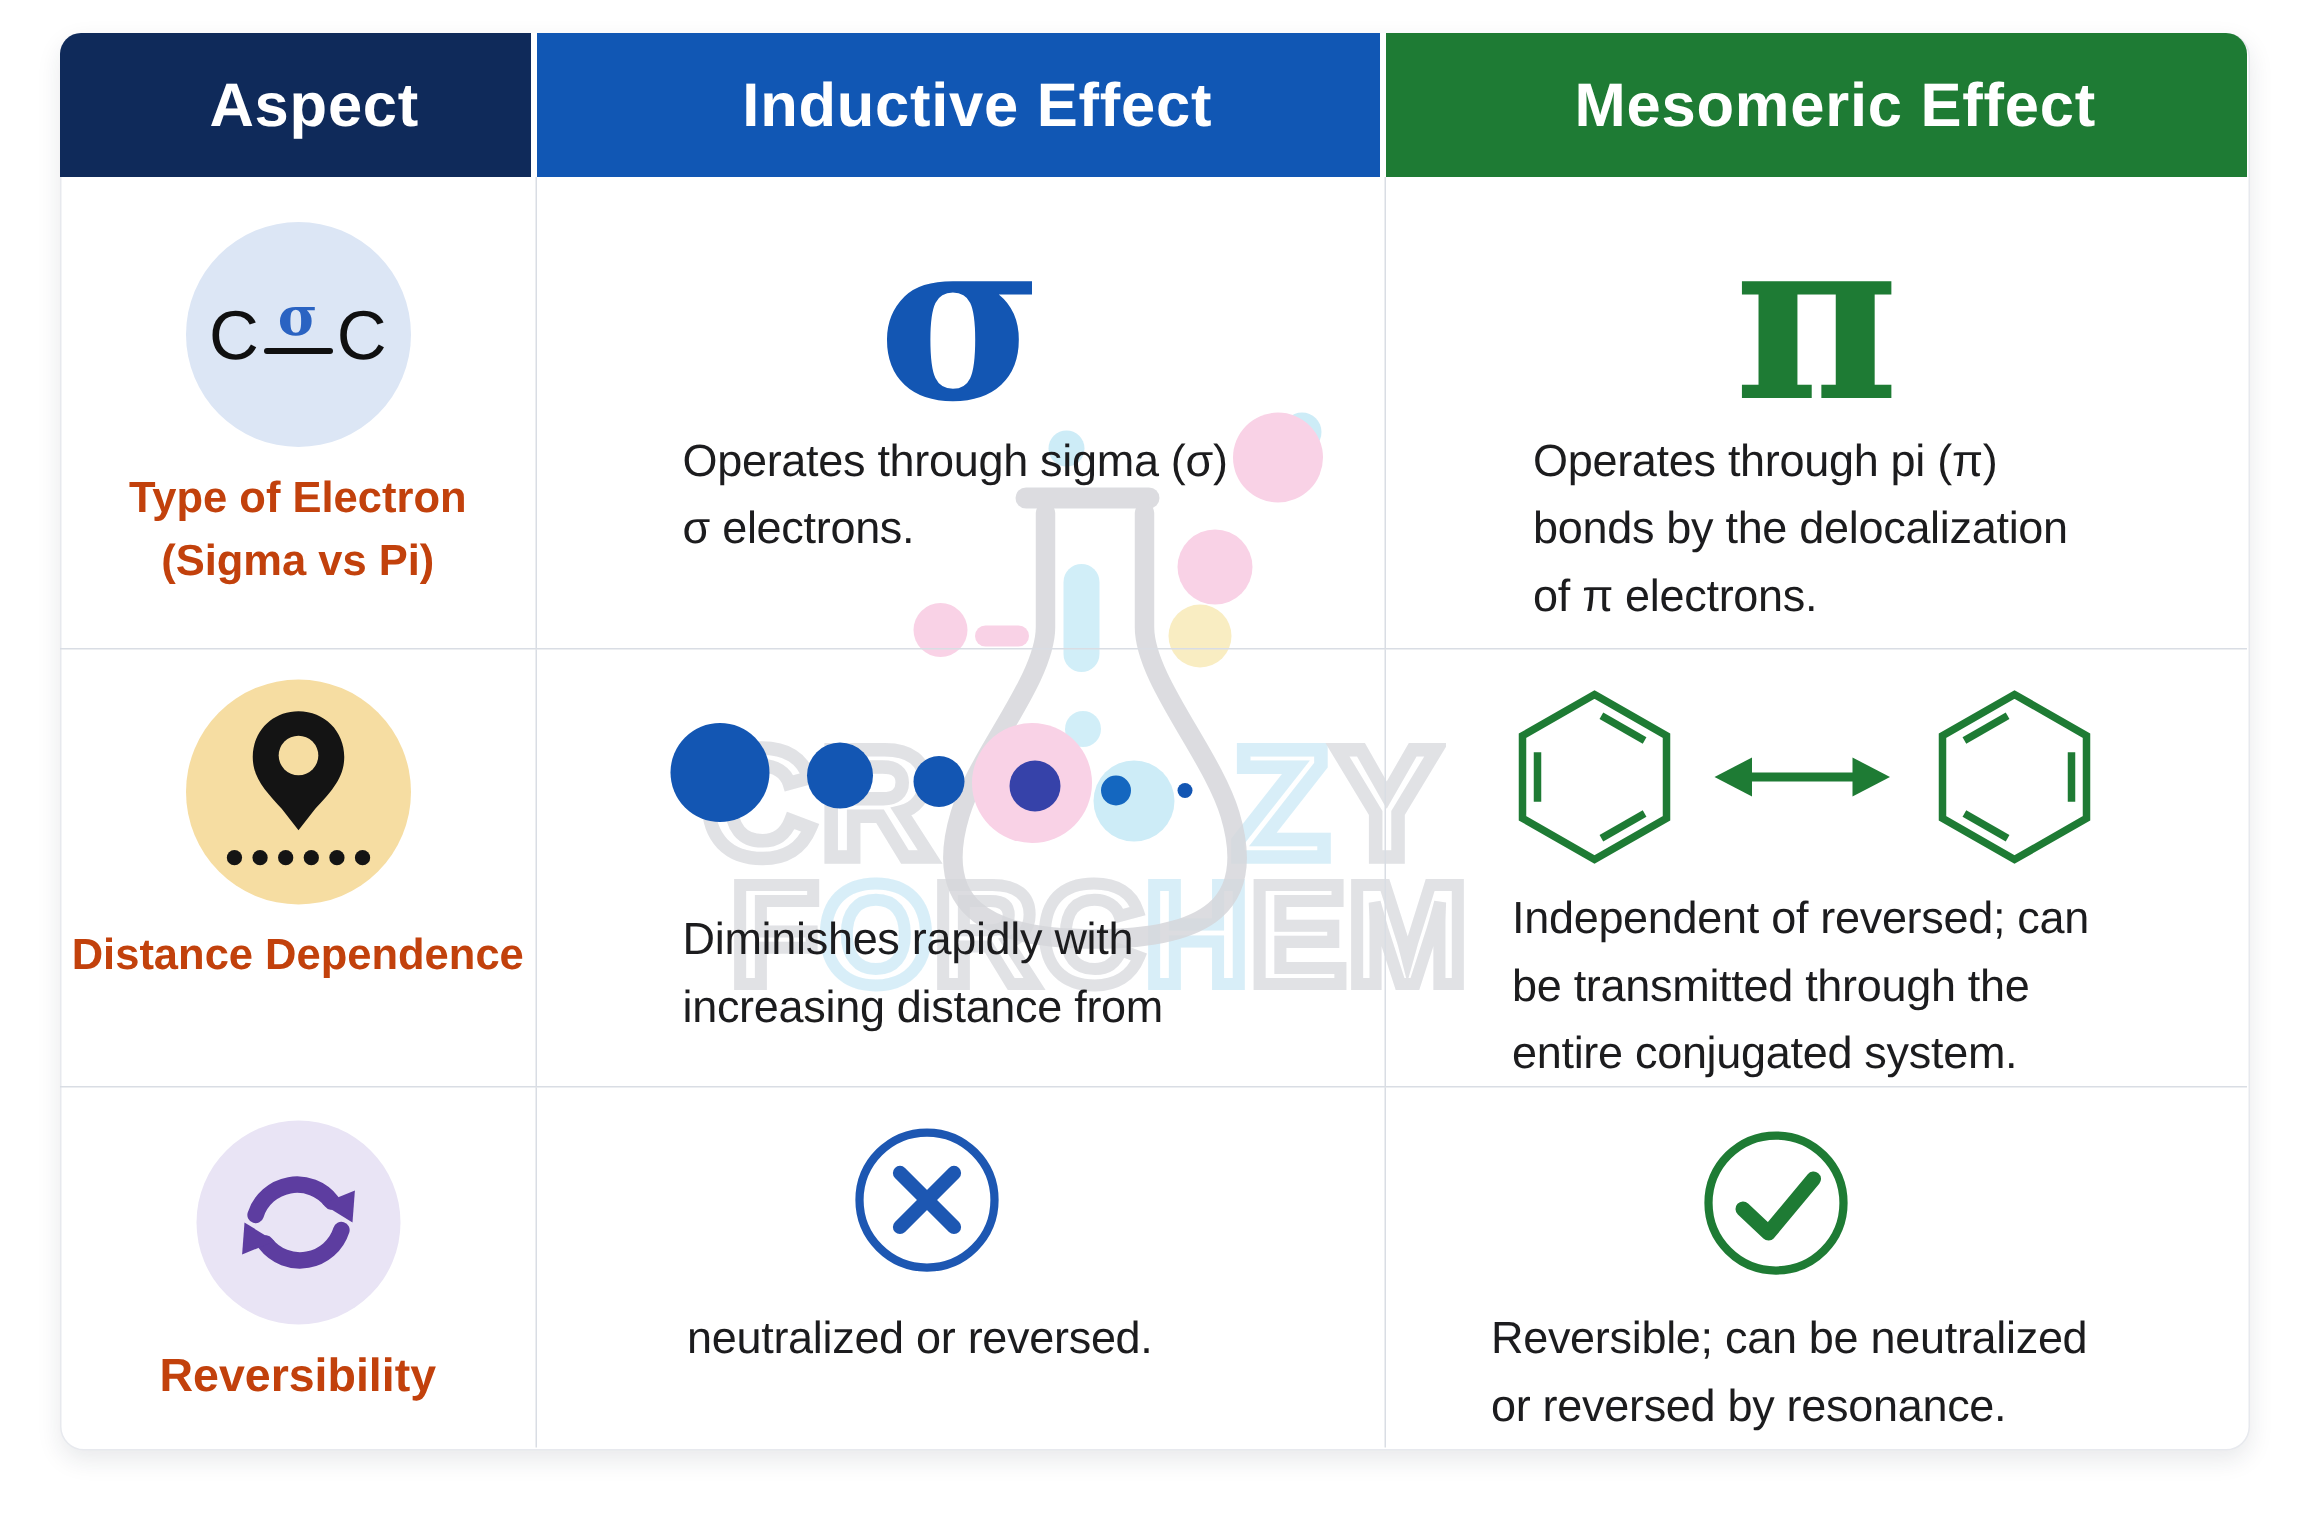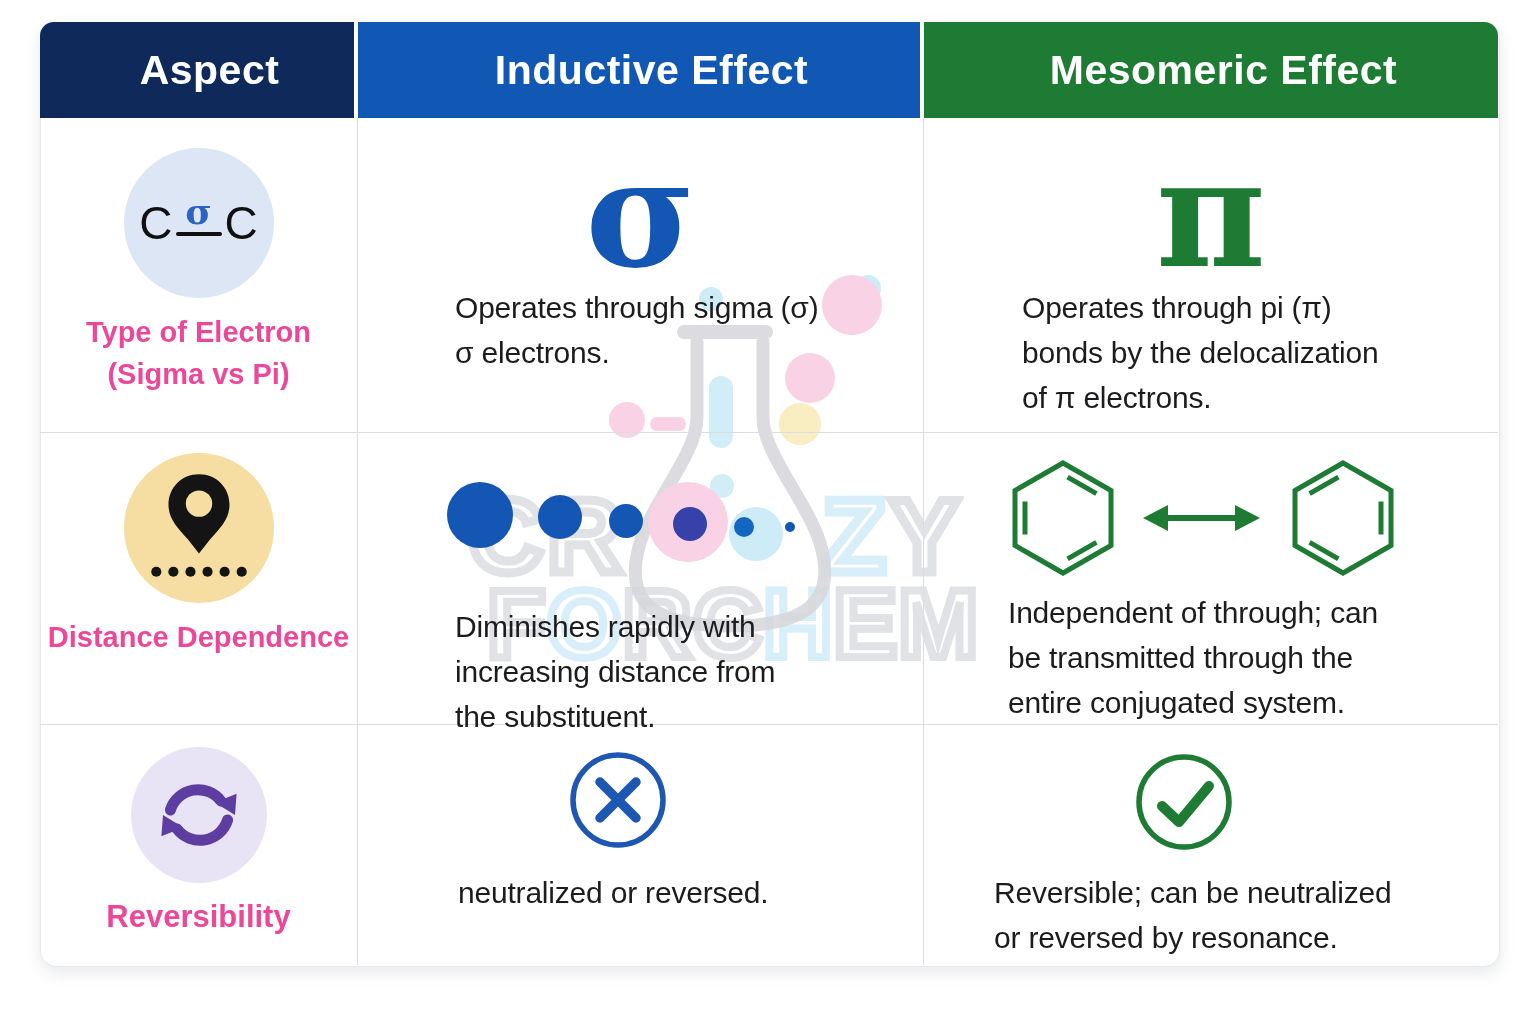--- a/index.html
+++ b/index.html
@@ -51,21 +51,21 @@
   .bc{position:relative;background:transparent;}
   .b-right{border-right:1px solid #d9dde4;}
   .b-bottom{border-bottom:1px solid #d9dde4;}
 
   
   .cell-aspect{display:flex;flex-direction:column;align-items:center;}
   .asp-circle{border-radius:50%;display:flex;align-items:center;justify-content:center;flex:0 0 auto;}
   .circ-sigma{width:150px;height:150px;background:#dce6f5;margin-top:30px;}
   .circ-pin{width:150px;height:150px;background:#f6dda2;margin-top:20px;}
   .circ-cycle{width:136px;height:136px;background:#e9e4f5;margin-top:22px;}
-  .asp-label{margin-top:13px;text-align:center;color:#ec4899;font-weight:bold;
+  .asp-label{margin-top:13px;text-align:center;color:#c2410c;font-weight:bold;
              font-size:29px;line-height:42px;}
   .bond{display:flex;flex-direction:row;align-items:center;}
   .bond .atom{font-size:46px;color:#101010;line-height:1;}
   .bond-mid{display:flex;flex-direction:column;align-items:center;margin:0 3px;transform:translateY(-9px);}
   .bond-sigma{font-family:"DejaVu Serif", serif;font-weight:bold;color:#2a63c2;font-size:36px;line-height:1;}
   .bond-line{width:46px;height:4px;background:#101010;border-radius:2px;margin-top:3px;}
 
   
   .cell-lines{position:absolute;color:#1c1c1e;font-size:30px;line-height:45px;letter-spacing:-0.2px;}
   .bigsym{position:absolute;left:0;top:20px;width:100%;height:150px;
@@ -179,21 +179,20 @@
         <div class="dot" style="left:89px;top:49px;width:66px;height:66px;background:#1356b3;"></div>
         <div class="dot" style="left:180px;top:62px;width:44px;height:44px;background:#1356b3;"></div>
         <div class="dot" style="left:251px;top:71px;width:34px;height:34px;background:#1356b3;"></div>
         <div class="dot" style="left:315px;top:74px;width:34px;height:34px;background:#3642a9;"></div>
         <div class="dot" style="left:376px;top:84px;width:20px;height:20px;background:#1467c0;"></div>
         <div class="dot" style="left:427px;top:89px;width:10px;height:10px;background:#1356b3;"></div>
       </div>
       <div class="cell-lines" style="left:97px;top:151px;margin-top:20px;">
         <div>Diminishes rapidly with</div>
         <div>increasing distance from</div>
-        <div>the substituent.</div>
       </div>
     </div>
 
     <div class="bc b-bottom">
       <svg class="svg-abs" style="left:60px;top:25px;" width="420" height="120" viewBox="0 0 420 120">
         <g stroke="#1e7b34" stroke-width="5" fill="none">
 
           <polygon points="79,5 127,32.5 127,87.5 79,115 31,87.5 31,32.5"></polygon>
           <line x1="83.6" y1="19.2" x2="112.4" y2="35.7"></line>
           <line x1="41" y1="43.5" x2="41" y2="76.5"></line>
@@ -203,21 +202,21 @@
           <line x1="354.4" y1="19.2" x2="325.6" y2="35.7"></line>
           <line x1="397" y1="43.5" x2="397" y2="76.5"></line>
           <line x1="354.4" y1="100.8" x2="325.6" y2="84.3"></line>
 
           <line x1="180" y1="60" x2="255" y2="60" stroke-width="6"></line>
         </g>
         <polygon points="159,60 184,47 184,73" fill="#1e7b34"></polygon>
         <polygon points="276,60 251,47 251,73" fill="#1e7b34"></polygon>
       </svg>
       <div class="cell-lines" style="left:84px;top:157px;">
-        <div>Independent of through; can</div>
+        <div>Independent of reversed; can</div>
         <div>be transmitted through the</div>
         <div>entire conjugated system.</div>
       </div>
     </div>
 
     <div class="bc b-right cell-aspect">
       <div class="asp-circle circ-cycle">
         <svg width="104" height="104" viewBox="0 0 104 104">
           <g stroke="#5d3da0" stroke-width="11" fill="none" stroke-linecap="round">
             <path d="M 23.4 47 A 29 29 0 0 1 74 38"></path>

